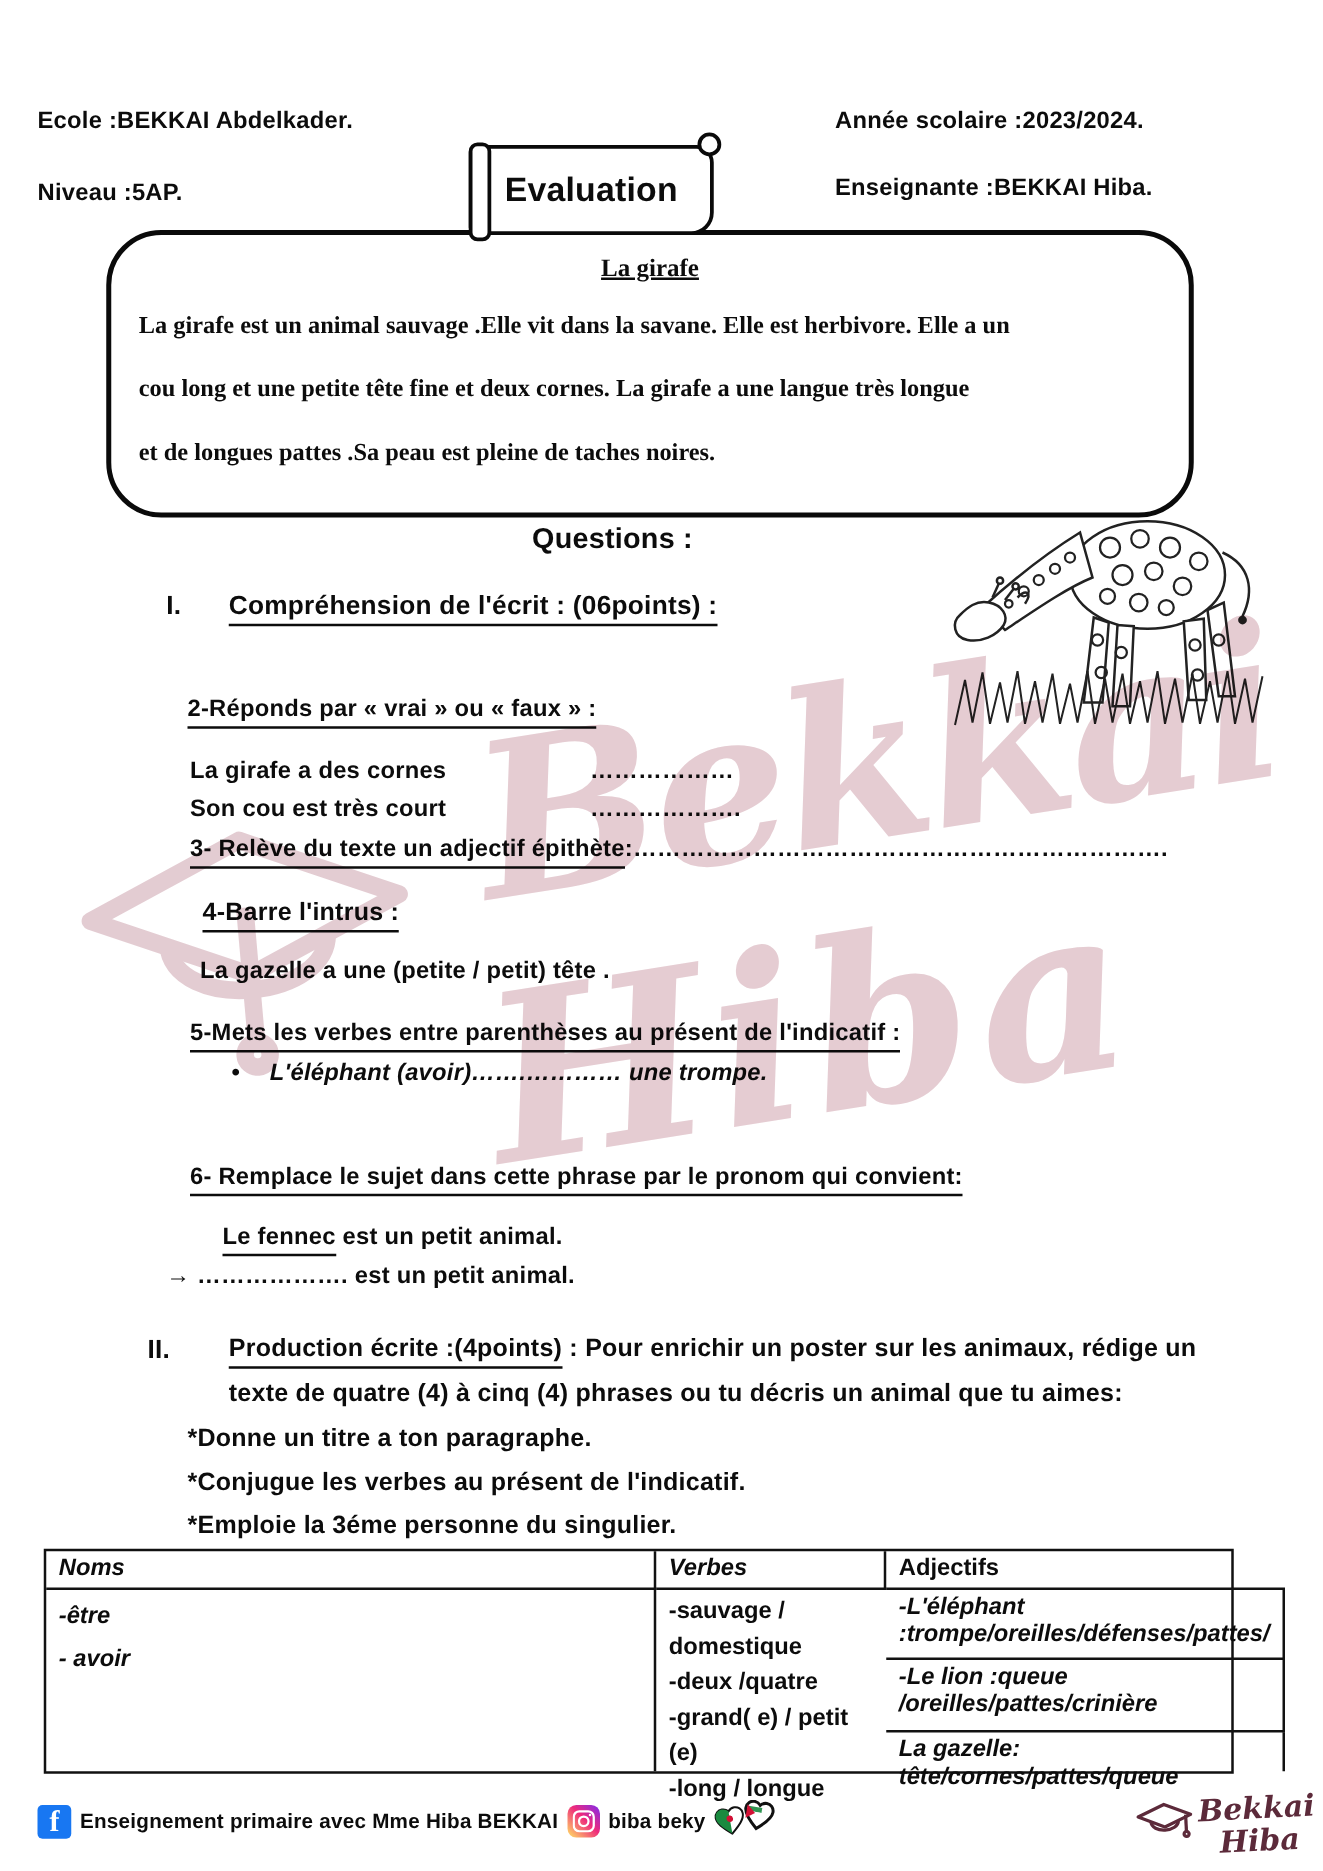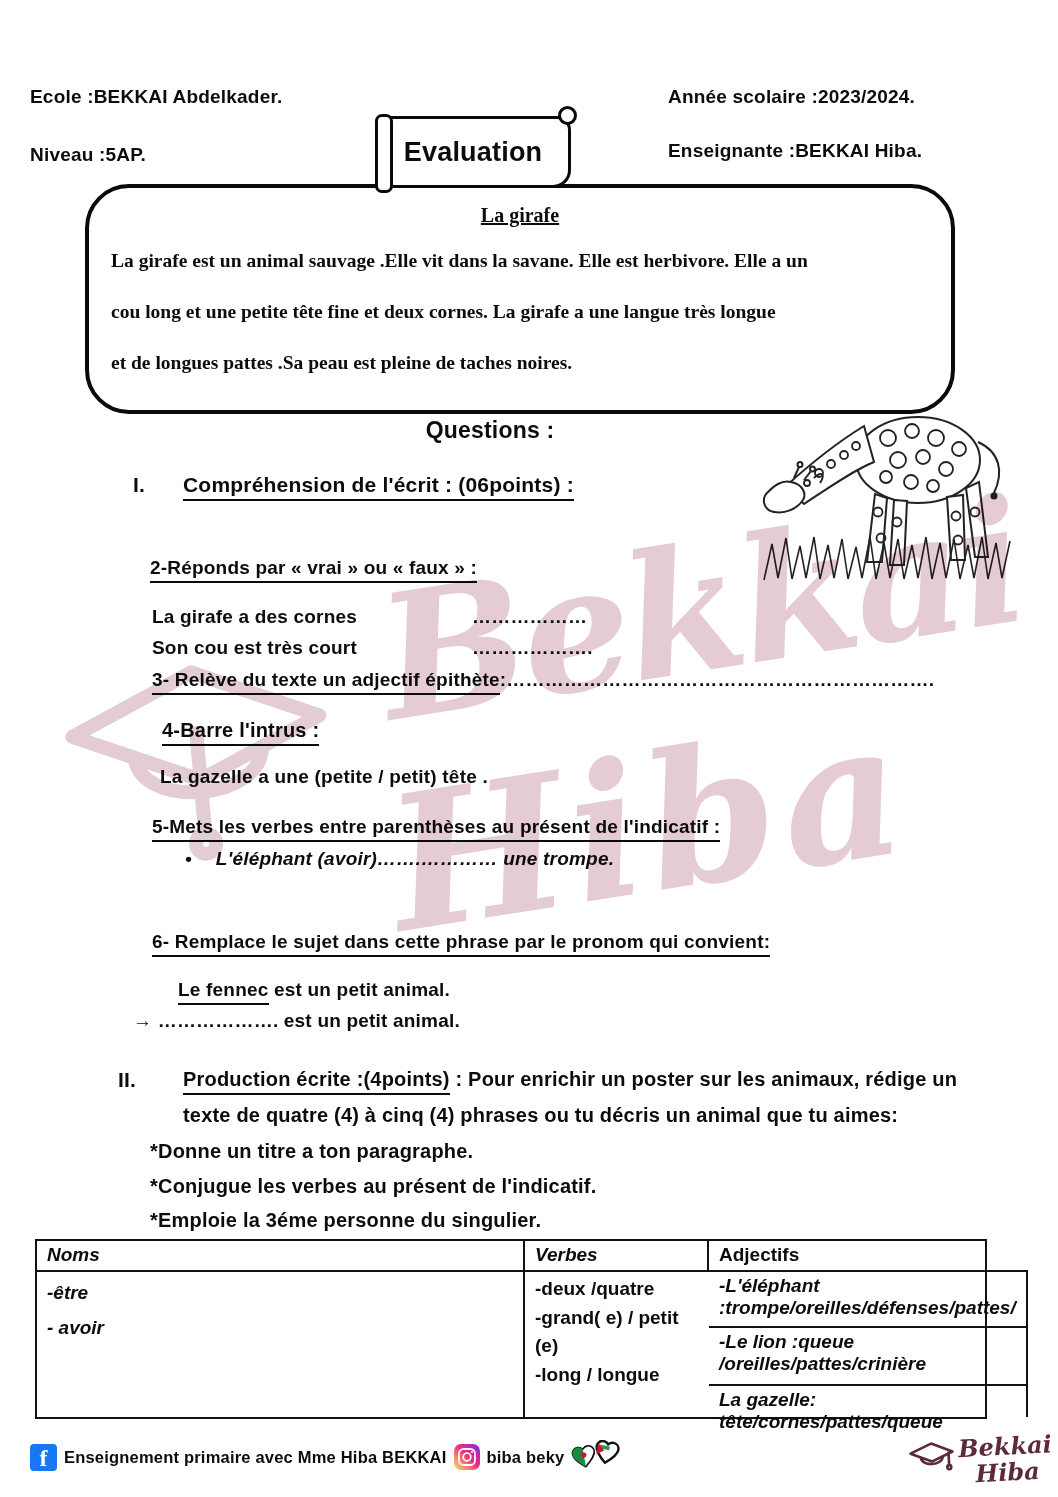--- a/index.html
+++ b/index.html
@@ -179,20 +179,21 @@
     <div class="cell th colsep">Noms</div>
     <div class="cell th colsep">Verbes</div>
     <div class="cell th">Adjectifs</div>
 
     <div class="cell colsep rowsep">-L'éléphant :trompe/oreilles/défenses/pattes/</div>
     <div class="cell colsep vspan verbes-cell">
       <div>-être</div>
       <div>- avoir</div>
     </div>
     <div class="cell vspan adj-cell">
+      <div>-sauvage  / domestique</div>
       <div>-deux /quatre</div>
       <div>-grand( e) / petit (e)</div>
       <div>-long / longue</div>
     </div>
     <div class="cell colsep rowsep">-Le lion :queue /oreilles/pattes/crinière</div>
     <div class="cell colsep">La gazelle: tête/cornes/pattes/queue</div>
   </div>
 
   <div class="footer">
     <div class="fb-icon">

